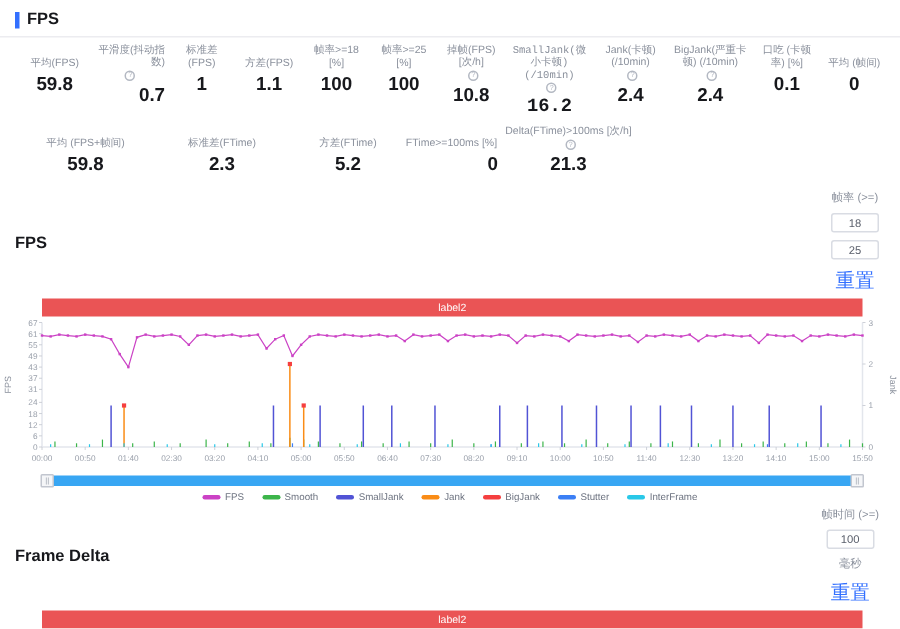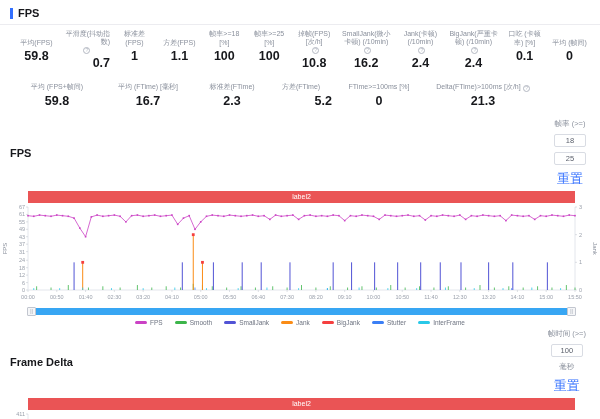--- a/index.html
+++ b/index.html
@@ -9,21 +9,21 @@
   .page-header { display:flex; align-items:center; padding:7px 10px 5px 10px; }
   .accent-bar { width:3px; height:11px; background:#3370ff; margin-right:5px; }
   .page-title { font-size:11px; font-weight:bold; color:#17181c; }
   .divider { border-bottom:1px solid #ececf0; }
   
   .stats { padding:5px 6px 3px 12px; }
   .stats-row { display:flex; align-items:flex-start; padding:0 2px; margin-bottom:5px; }
   .stat { text-align:center; padding:0 2px; }
   .stats-row1 .stat { flex:1 1 0; }
   .stats-row1 .stat:nth-child(2){ flex:1.2 1 0;text-align:right; }
-  .stats-row1 .stat:nth-child(8){ flex:1.35 1 0; }
+  .stats-row1 .stat:nth-child(8){ flex:1.35 1 0;font-family:Liberation Mono, monospace; }
   .stats-row1 .stat:nth-child(9){ flex:1.1 1 0; }
   .stats-row1 .stat:nth-child(10){ flex:1.3 1 0; }
   .stats-row2 .stat { flex:0 0 auto; }
   .stats-row2 .stat:nth-child(1){ width:86px; }
   .stats-row2 .stat:nth-child(2){ width:96px; }
   .stats-row2 .stat:nth-child(3){ width:72px; }
   .stats-row2 .stat:nth-child(4){ width:66px;text-align:right; }
   .stats-row2 .stat:nth-child(5){ width:90px; }
   .stats-row2 .stat:nth-child(6){ width:118px; }
   .stat-label { font-size:7px; line-height:1.2; color:#8a909c; min-height:17px;
@@ -123,24 +123,20 @@
       </div>
       <div class="stat">
         <div class="stat-label">平均 (帧间)</div>
         <div class="stat-value">0</div>
       </div>
     </div>
   <div class="stats-row stats-row2" id="statsRow2">
       <div class="stat">
         <div class="stat-label">平均 (FPS+帧间)</div>
         <div class="stat-value">59.8</div>
-      </div>
-      <div class="stat">
-        <div class="stat-label">平均 (FTime) [毫秒]</div>
-        <div class="stat-value">16.7</div>
       </div>
       <div class="stat">
         <div class="stat-label">标准差(FTime)</div>
         <div class="stat-value">2.3</div>
       </div>
       <div class="stat">
         <div class="stat-label">方差(FTime)</div>
         <div class="stat-value">5.2</div>
       </div>
       <div class="stat">

